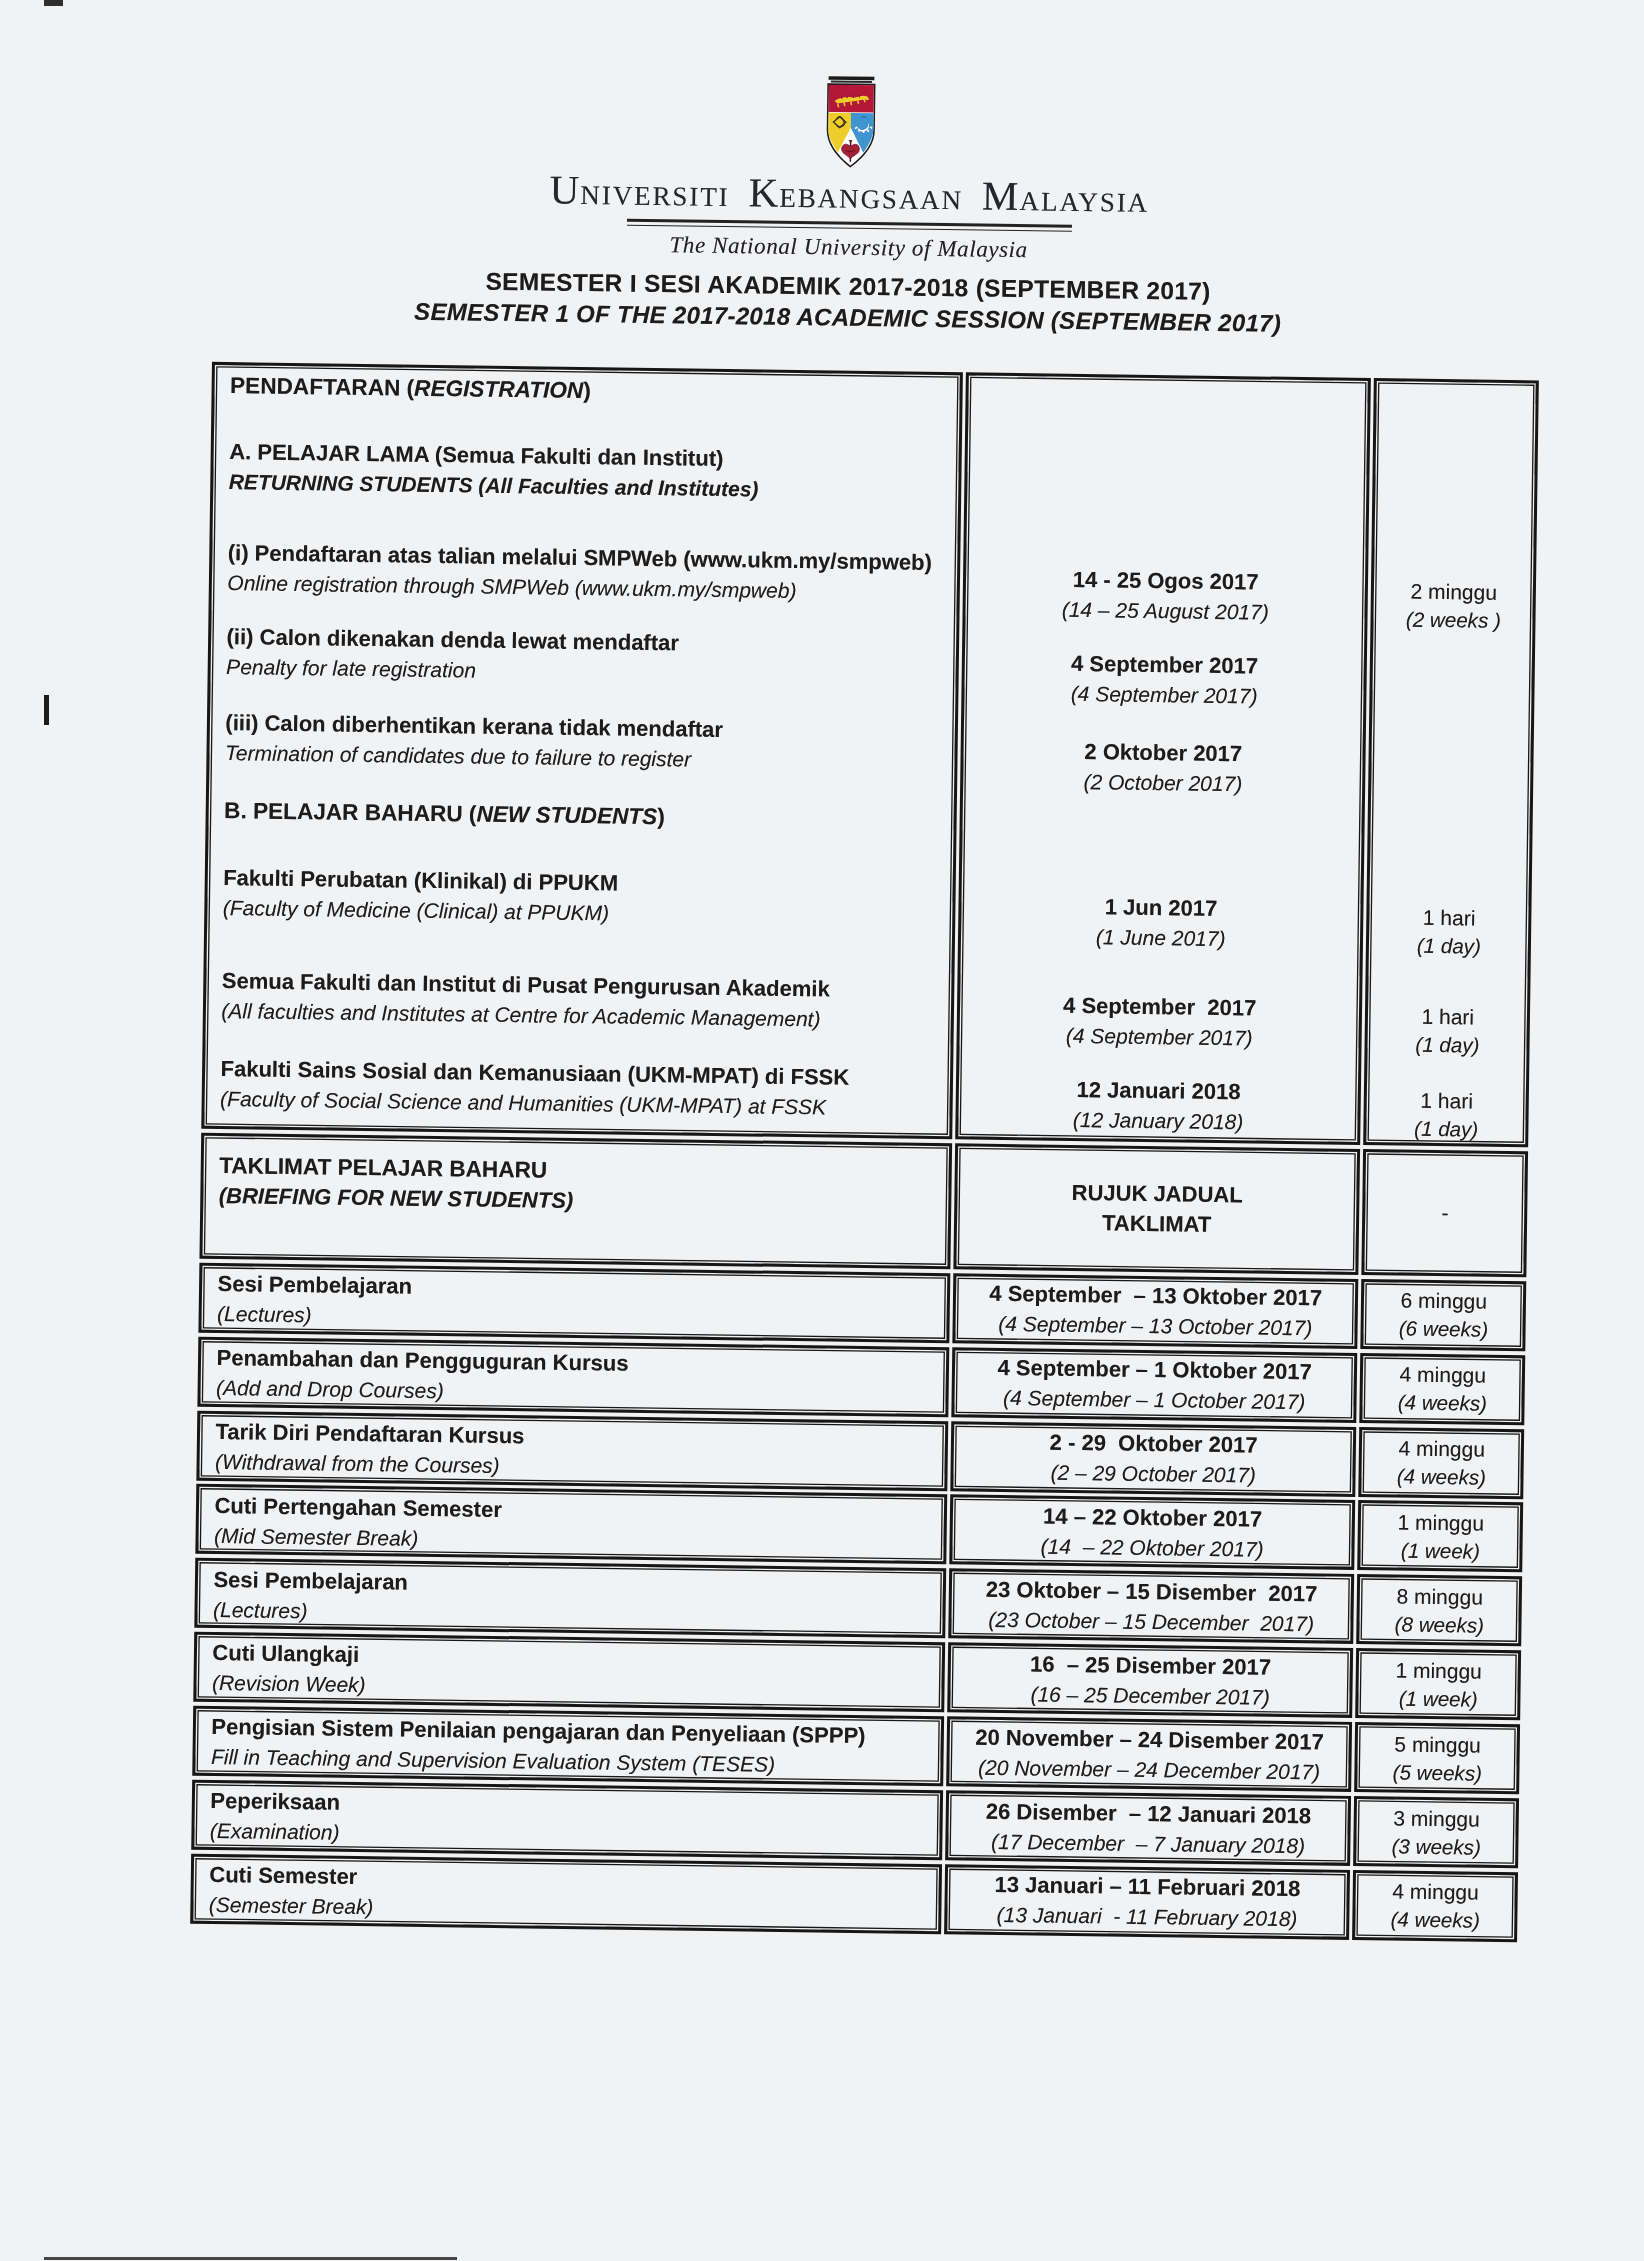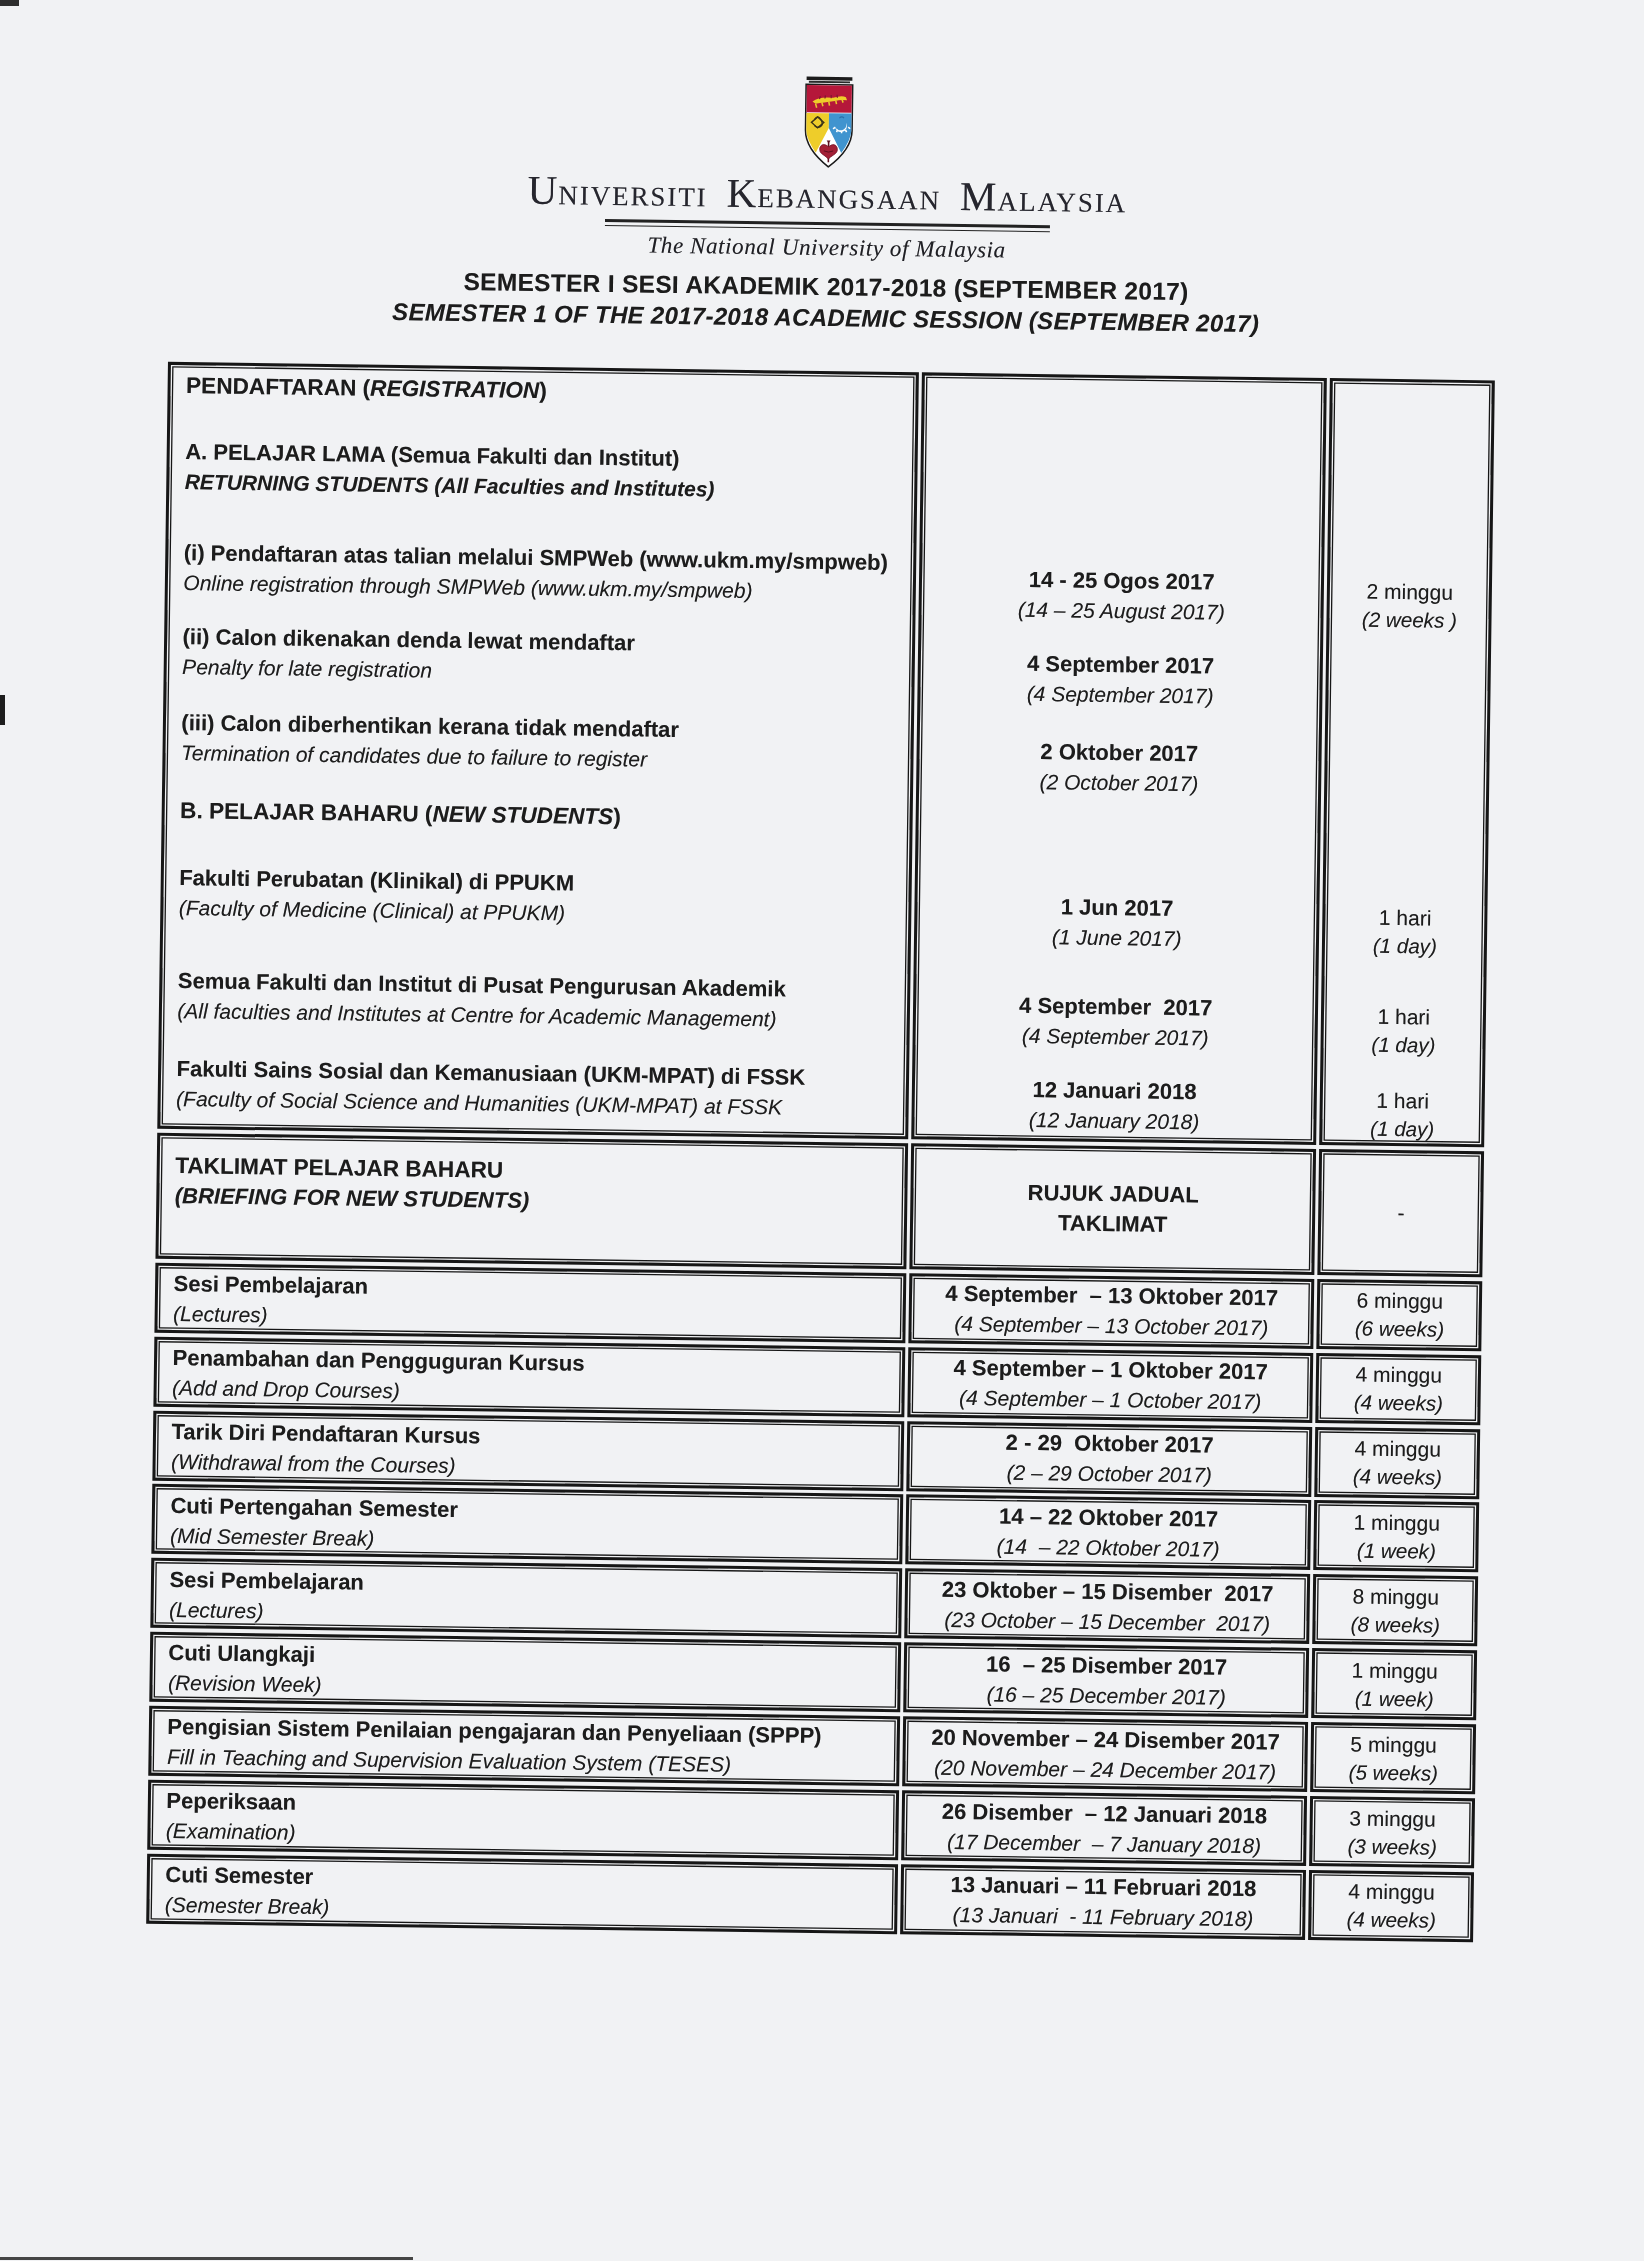--- a/index.html
+++ b/index.html
@@ -11,21 +11,21 @@
     --crest-heart:#a32036;
   }
   html,body{margin:0;padding:0;}
   body{
     width:1644px;height:2261px;
     background:var(--paper);
     font-family:"Liberation Sans",sans-serif;
     color:var(--ink);
     overflow:hidden;position:relative;
   }
-  .sheet{position:absolute;inset:0;}
+  .sheet{position:absolute;inset:0;margin-left:44px;}
   .rot{position:absolute;inset:0;transform:rotate(0.8deg);transform-origin:822px 580px;}
   .txtsoft{text-shadow:0 0 0.6px rgba(20,20,20,.35);}
 
   
   .artifact{position:absolute;background:#2e2e2e;}
   .artifact-tl{left:0;top:0;width:19.3px;height:5.8px;}
   .artifact-left{left:0;top:695px;width:4.5px;height:30px;background:#1d1d1d;}
   .artifact-bottom{left:0;top:2257px;width:413px;height:2.6px;background:#454545;}
 
   

